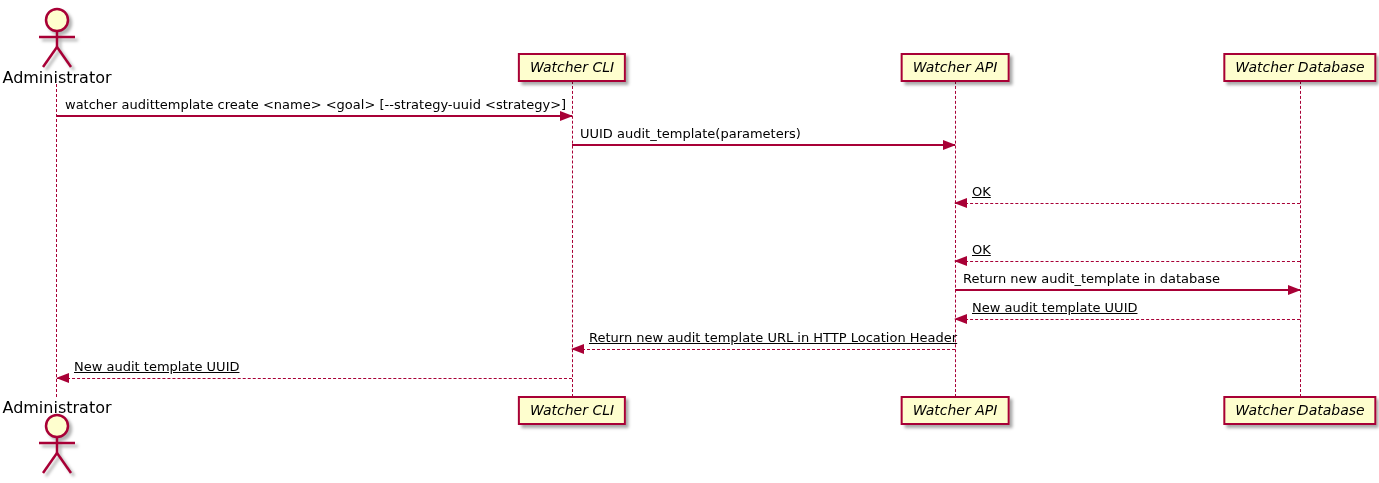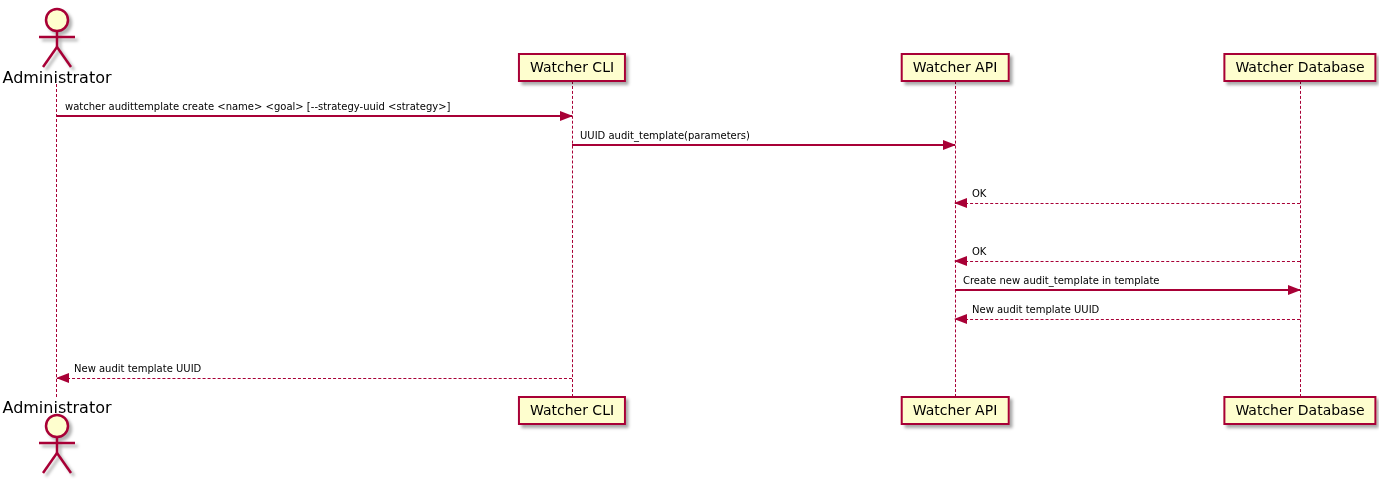--- a/index.html
+++ b/index.html
@@ -14,36 +14,37 @@
 
   
   .lifeline{position:absolute;width:0;border-left:1px dashed var(--red);}
 
   
   .pbox{
     position:absolute;transform:translateX(-50%);
     background:var(--fill);border:2px solid var(--red);
     padding:4px 10px;font-size:14px;line-height:17px;white-space:nowrap;
     box-shadow:3px 3px 3px rgba(0,0,0,0.35);
+    font-style:italic;
   }
 
   
   .actor-svg{position:absolute;filter:drop-shadow(3px 3px 1.5px rgba(0,0,0,0.3));}
   .actor-label{
     position:absolute;transform:translateX(-50%);
     font-size:16px;white-space:nowrap;
   }
 
   
   .msg{position:absolute;height:21px;}
   .msg-label{
     position:absolute;bottom:5px;left:8px;
-    font-size:10px;white-space:nowrap;
+    font-size:13px;white-space:nowrap;
   }
-  .msg.reply .msg-label{left:17px;}
+  .msg.reply .msg-label{left:17px;text-decoration:underline;}
   .msg-line{position:absolute;left:0;right:0;bottom:0;height:0;}
   .msg-line.solid{border-top:2px solid var(--red);}
   .msg-line.dashed{border-top:1px dashed var(--red);}
   .head{position:absolute;bottom:-4px;width:0;height:0;
         border-top:5px solid transparent;border-bottom:5px solid transparent;}
   .head.to-right{right:-1px;border-left:13px solid var(--red);}
   .head.to-left{left:-1px;border-right:13px solid var(--red);}
 </style>
 </head>
 <body>
@@ -88,31 +89,36 @@
   </div>
 
 
   <div class="msg reply" style="left:955px;top:241px;width:345px">
     <span class="msg-label">OK</span>
     <div class="msg-line dashed"></div>
     <div class="head to-left"></div>
   </div>
 
   <div class="msg" style="left:955px;top:270px;width:345px">
-    <span class="msg-label">Create new audit_template in template</span>
+    <span class="msg-label">Return new audit_template in database</span>
     <div class="msg-line solid"></div>
     <div class="head to-right"></div>
   </div>
 
   <div class="msg reply" style="left:955px;top:299px;width:345px">
     <span class="msg-label">New audit template UUID</span>
     <div class="msg-line dashed"></div>
     <div class="head to-left"></div>
   </div>
 
+  <div class="msg reply" style="left:572px;top:329px;width:383px">
+    <span class="msg-label">Return new audit template URL in HTTP Location Header</span>
+    <div class="msg-line dashed"></div>
+    <div class="head to-left"></div>
+  </div>
 
   <div class="msg reply" style="left:57px;top:358px;width:515px">
     <span class="msg-label">New audit template UUID</span>
     <div class="msg-line dashed"></div>
     <div class="head to-left"></div>
   </div>
 
   <div class="pbox" style="left:572px;top:396px">Watcher CLI</div>
   <div class="pbox" style="left:955px;top:396px">Watcher API</div>
   <div class="pbox" style="left:1300px;top:396px">Watcher Database</div>

